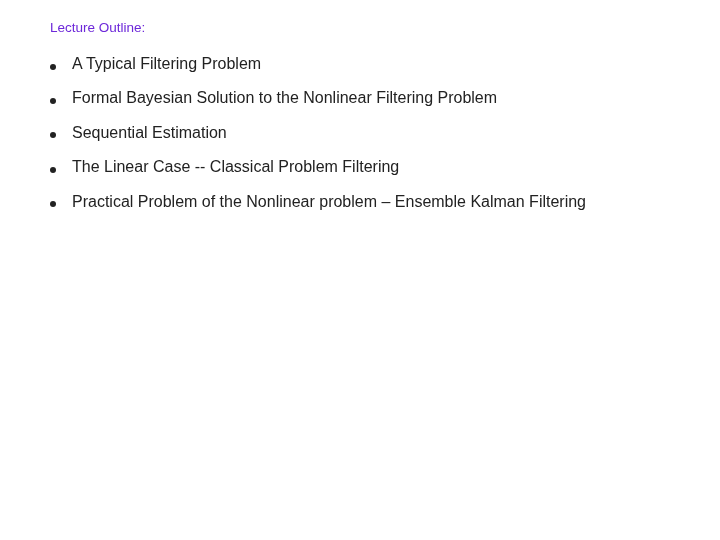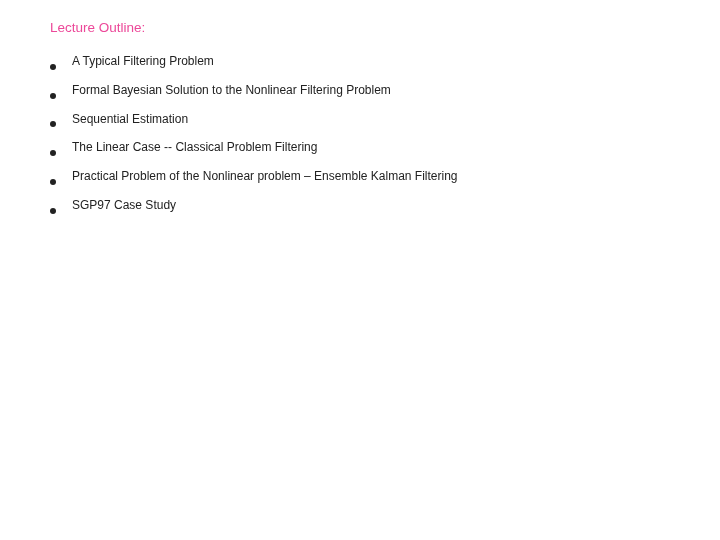--- a/index.html
+++ b/index.html
@@ -37,34 +37,34 @@
       color: #222222;
     }
 
     .content-section {
       padding-left: 20px;
     }
 
     .outline-label {
       font-size: 13.5px;
       margin-bottom: 18px;
-      color: #ec4899;
+      color: #6d28d9;
     }
 
     .bullet-list {
       list-style: none;
       padding: 0;
       margin: 0;
     }
 
     .bullet-list li {
       display: flex;
-      align-items: flex-end;
+      align-items: center;
       margin-bottom: 12px;
-      font-size: 12px;
+      font-size: 16px;
       color: #222222;
       line-height: 1.4;
     }
 
     .bullet-dot {
       display: inline-block;
       width: 6px;
       height: 6px;
       border-radius: 50%;
       background-color: #222222;
@@ -96,20 +96,16 @@
           <span>Sequential Estimation</span>
         </li>
         <li>
           <span class="bullet-dot"></span>
           <span>The Linear Case -- Classical Problem Filtering</span>
         </li>
         <li>
           <span class="bullet-dot"></span>
           <span>Practical Problem of the Nonlinear problem – Ensemble Kalman Filtering</span>
         </li>
-        <li>
-          <span class="bullet-dot"></span>
-          <span>SGP97 Case Study</span>
-        </li>
       </ul>
   </div>
 
 </div>
 
 </body></html>

